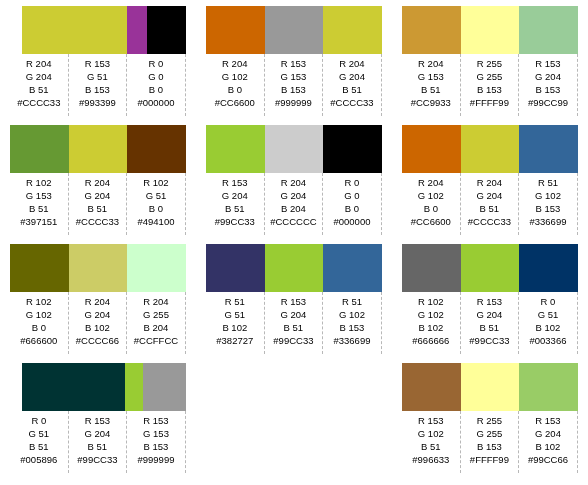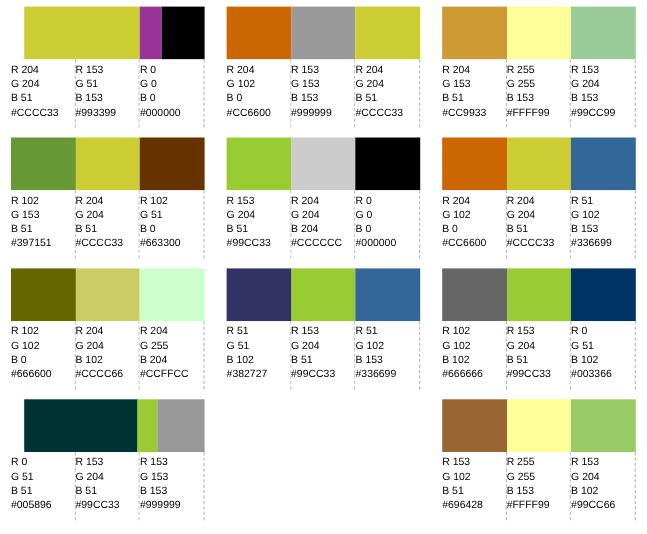--- a/index.html
+++ b/index.html
@@ -62,21 +62,21 @@
     width: 176px;
     height: 62px;
     box-sizing: border-box;
   }
   .info-cell {
     width: 58.6px;
     box-sizing: border-box;
     border-right: 1px dashed #b8b8b8;
     display: flex;
     flex-direction: column;
-    align-items: flex-start;
+    align-items: center;
     justify-content: flex-start;
     padding-top: 3px;
     background: #ffffff;
   }
   .info-cell:last-child {
     border-right: 1px dashed #b8b8b8;
   }
   .info-cell .line {
     font-size: 9.5px;
     line-height: 13px;
@@ -139,21 +139,21 @@
           <div class="info-cell">
             <div class="line">R 204</div>
             <div class="line">G 204</div>
             <div class="line">B 51</div>
             <div class="hexline">#CCCC33</div>
           </div>
           <div class="info-cell">
             <div class="line">R 102</div>
             <div class="line">G 51</div>
             <div class="line">B 0</div>
-            <div class="hexline">#663300</div>
+            <div class="hexline">#494100</div>
           </div>
         </div>
       </div>
       <div class="palette-card">
         <div class="swatch-bar full">
           <div class="swatch-chip" style="background: rgb(102, 102, 0); width: 58.6784px;"></div>
           <div class="swatch-chip" style="background: rgb(204, 204, 102); width: 58.6608px;"></div>
           <div class="swatch-chip" style="background: rgb(204, 255, 204); width: 58.6608px;"></div>
         </div>
         <div class="info-row">
@@ -375,21 +375,21 @@
         <div class="swatch-bar full">
           <div class="swatch-chip" style="background: rgb(153, 102, 51); width: 58.6784px;"></div>
           <div class="swatch-chip" style="background: rgb(255, 255, 153); width: 58.6608px;"></div>
           <div class="swatch-chip" style="background: rgb(153, 204, 102); width: 58.6608px;"></div>
         </div>
         <div class="info-row">
           <div class="info-cell">
             <div class="line">R 153</div>
             <div class="line">G 102</div>
             <div class="line">B 51</div>
-            <div class="hexline">#696428</div>
+            <div class="hexline">#996633</div>
           </div>
           <div class="info-cell">
             <div class="line">R 255</div>
             <div class="line">G 255</div>
             <div class="line">B 153</div>
             <div class="hexline">#FFFF99</div>
           </div>
           <div class="info-cell">
             <div class="line">R 153</div>
             <div class="line">G 204</div>

